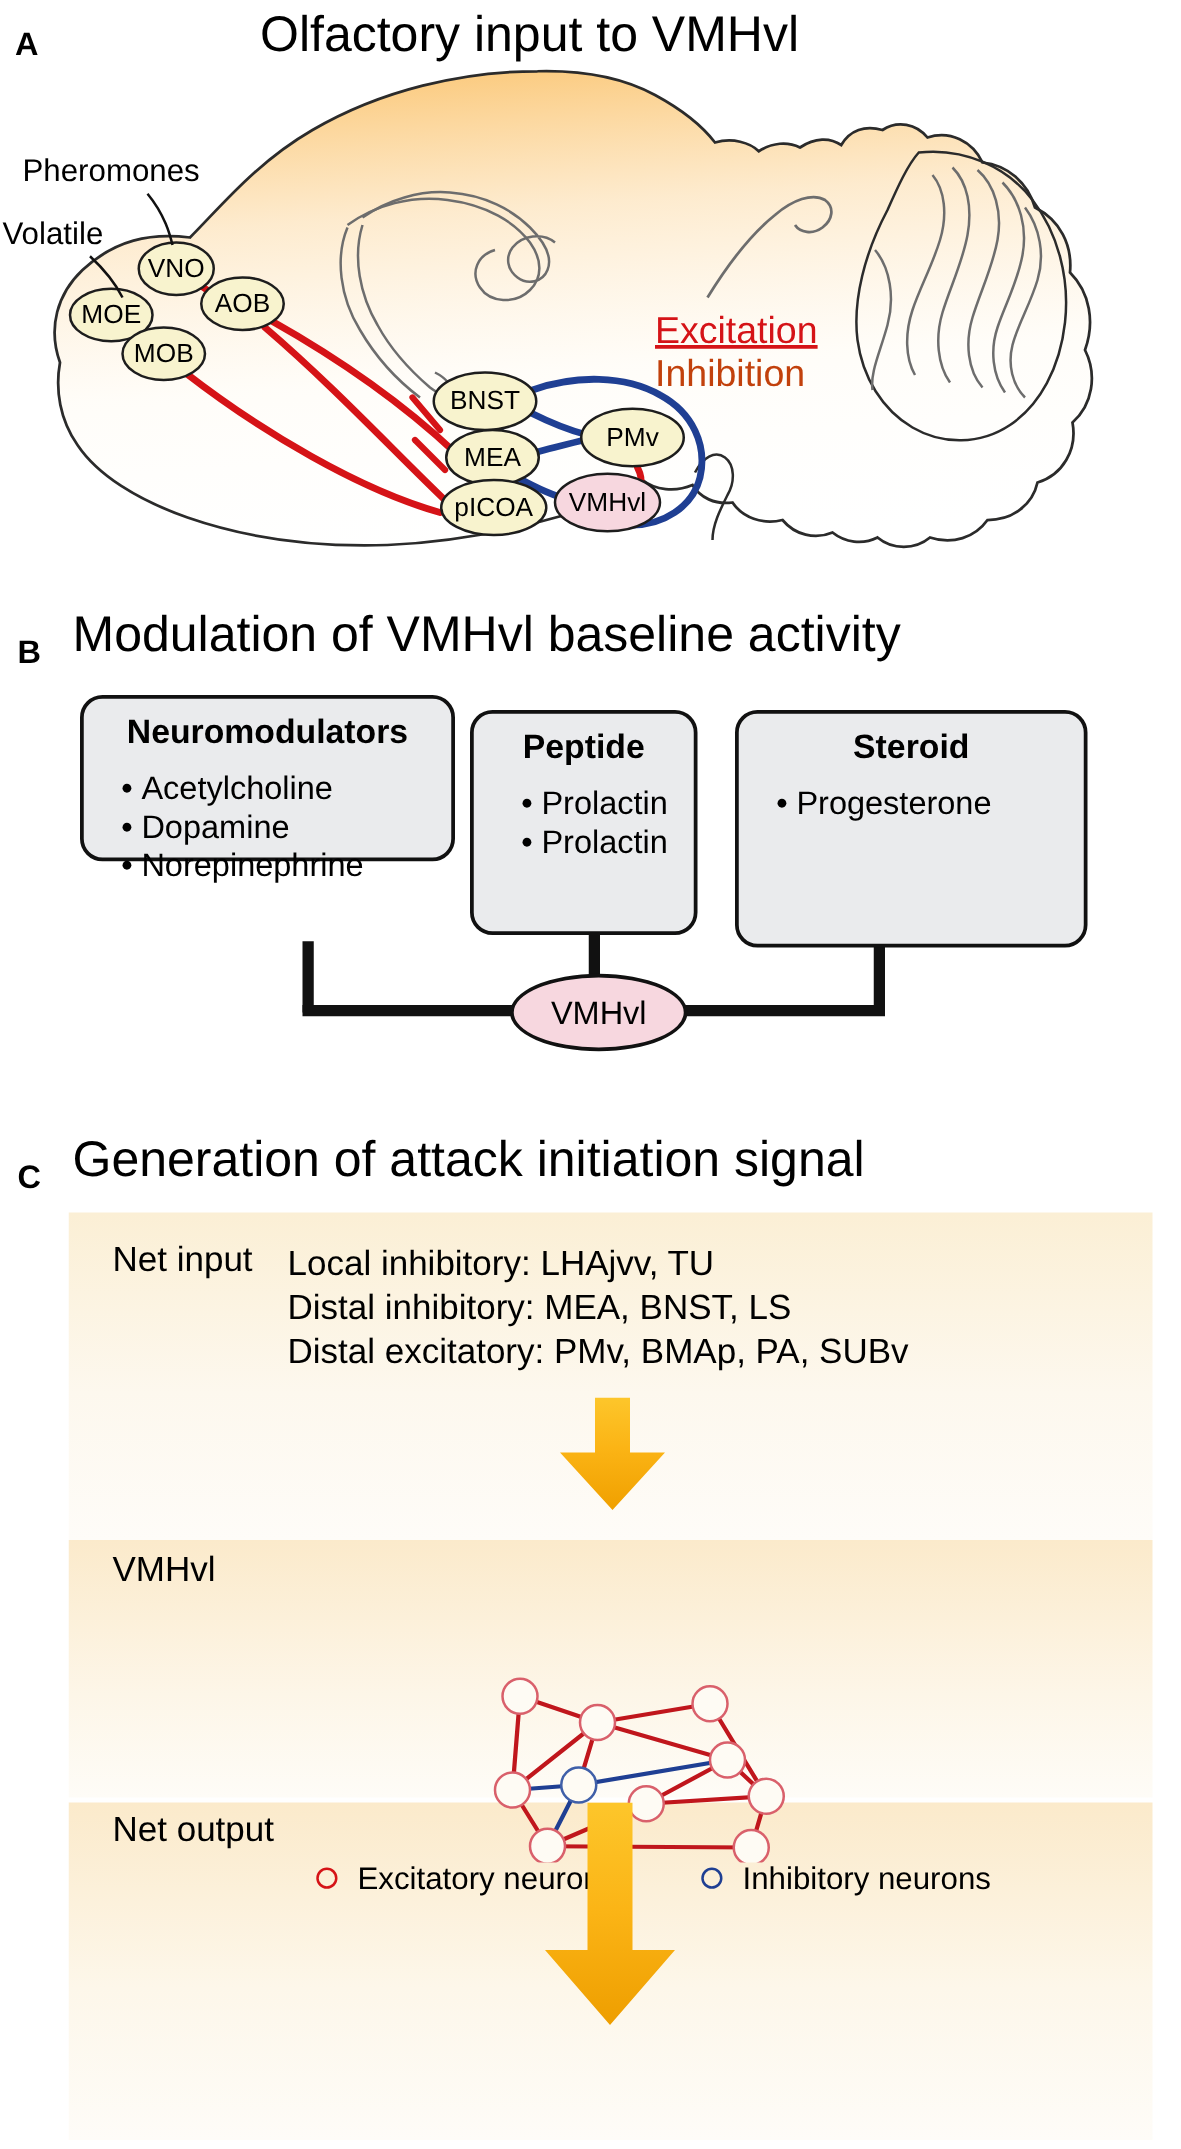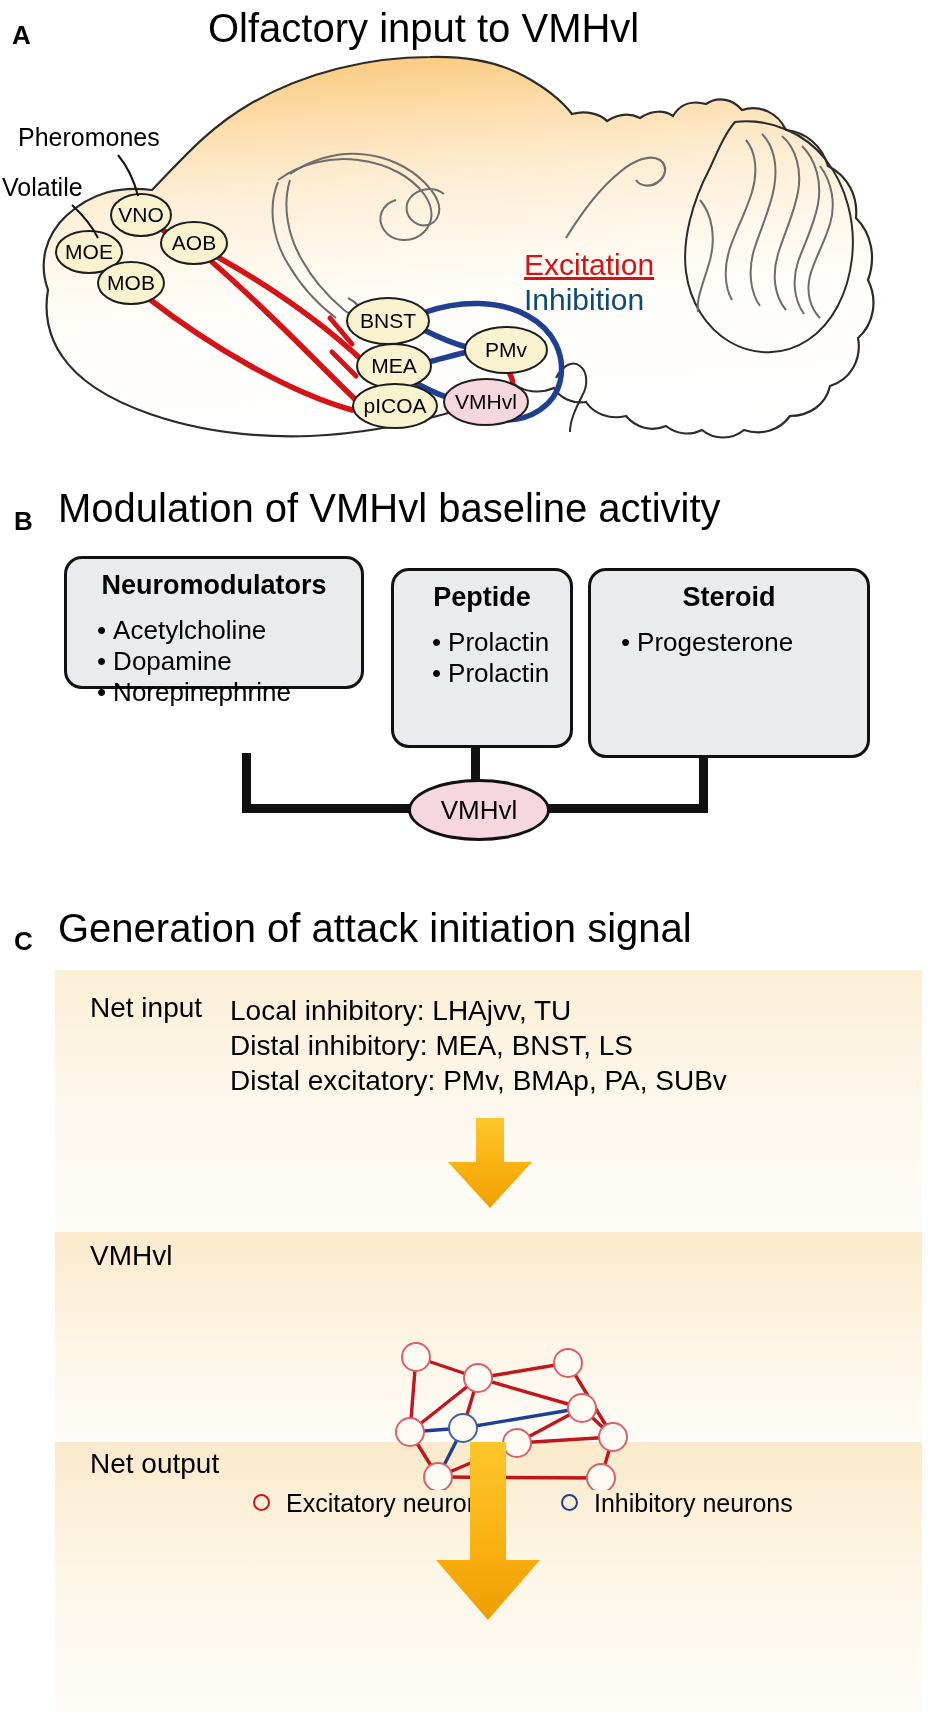--- a/index.html
+++ b/index.html
@@ -20,21 +20,21 @@
   #panelA-title{left:208px;top:8px;}
   #brain-svg{position:absolute;left:0;top:0;}
   .node-label{
     font-size:21px;fill:#000;font-family:"Liberation Sans",sans-serif;
     text-anchor:middle;dominant-baseline:middle;
   }
   .io-label{
     position:absolute;font-size:25px;line-height:1;white-space:nowrap;
   }
   .legend-exc{position:absolute;font-size:30px;color:#D51317;line-height:1;white-space:nowrap;text-decoration:underline;}
-  .legend-inh{position:absolute;font-size:30px;color:#0c4a6e;line-height:1;white-space:nowrap;}
+  .legend-inh{position:absolute;font-size:30px;color:#c2410c;line-height:1;white-space:nowrap;}
 
   
   #panelB{position:absolute;left:0;top:470px;width:945px;height:420px;}
   #panelB-letter{left:14px;top:38px;}
   #panelB-title{left:58px;top:18px;}
   .modbox{
     position:absolute;background:#EAEBED;border:3px solid #111;border-radius:18px;
     box-sizing:border-box;
   }
   .modbox-title{
@@ -216,21 +216,21 @@
 
   <div class="modbox" style="left:64px;top:86px;width:300px;height:133px;">
     <div class="modbox-title">Neuromodulators</div>
     <ul class="modbox-list">
       <li>Acetylcholine</li>
       <li>Dopamine</li>
       <li>Norepinephrine</li>
     </ul>
   </div>
 
-  <div class="modbox" style="left:391px;top:98px;width:182px;height:180px;">
+  <div class="modbox" style="left:376px;top:98px;width:182px;height:180px;">
     <div class="modbox-title">Peptide</div>
     <ul class="modbox-list" style="padding-left:22px;">
       <li>Prolactin</li>
       <li>Prolactin</li>
     </ul>
   </div>
 
   <div class="modbox" style="left:588px;top:98px;width:282px;height:190px;">
     <div class="modbox-title">Steroid</div>
     <ul class="modbox-list">

